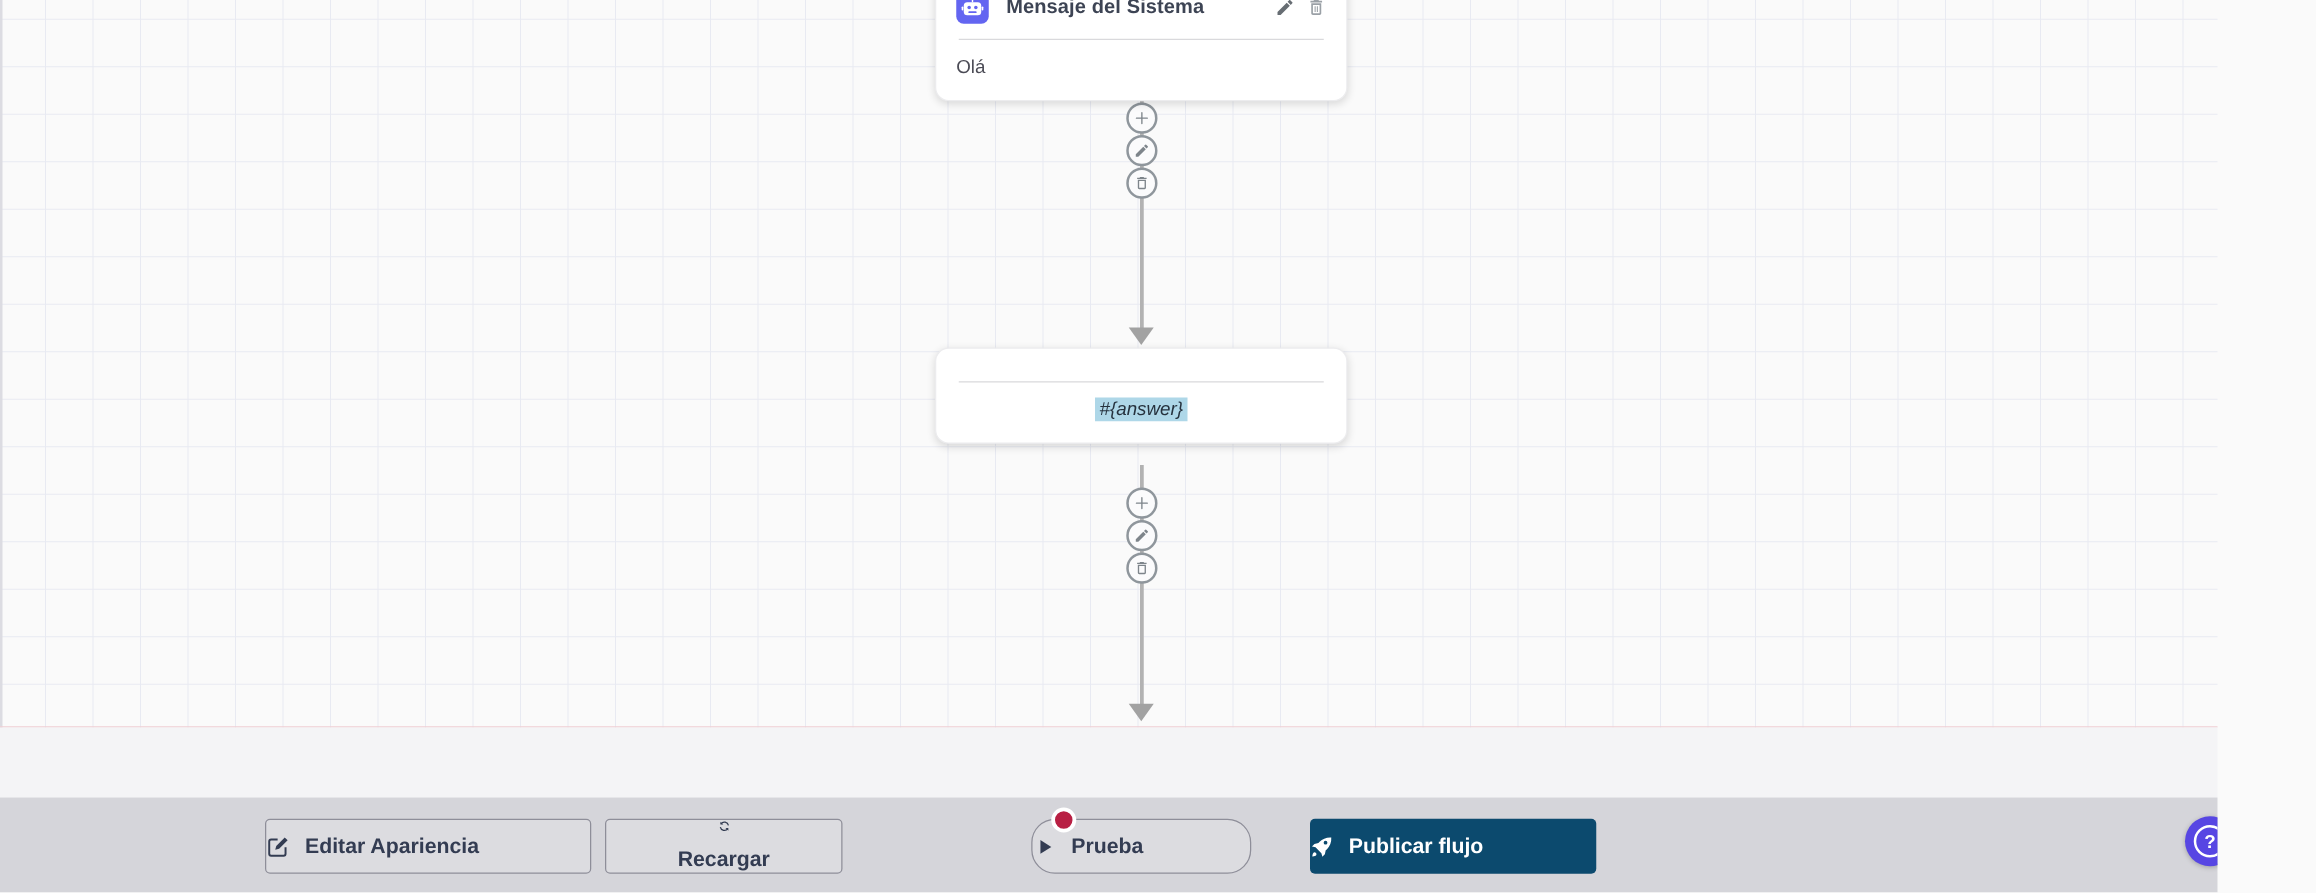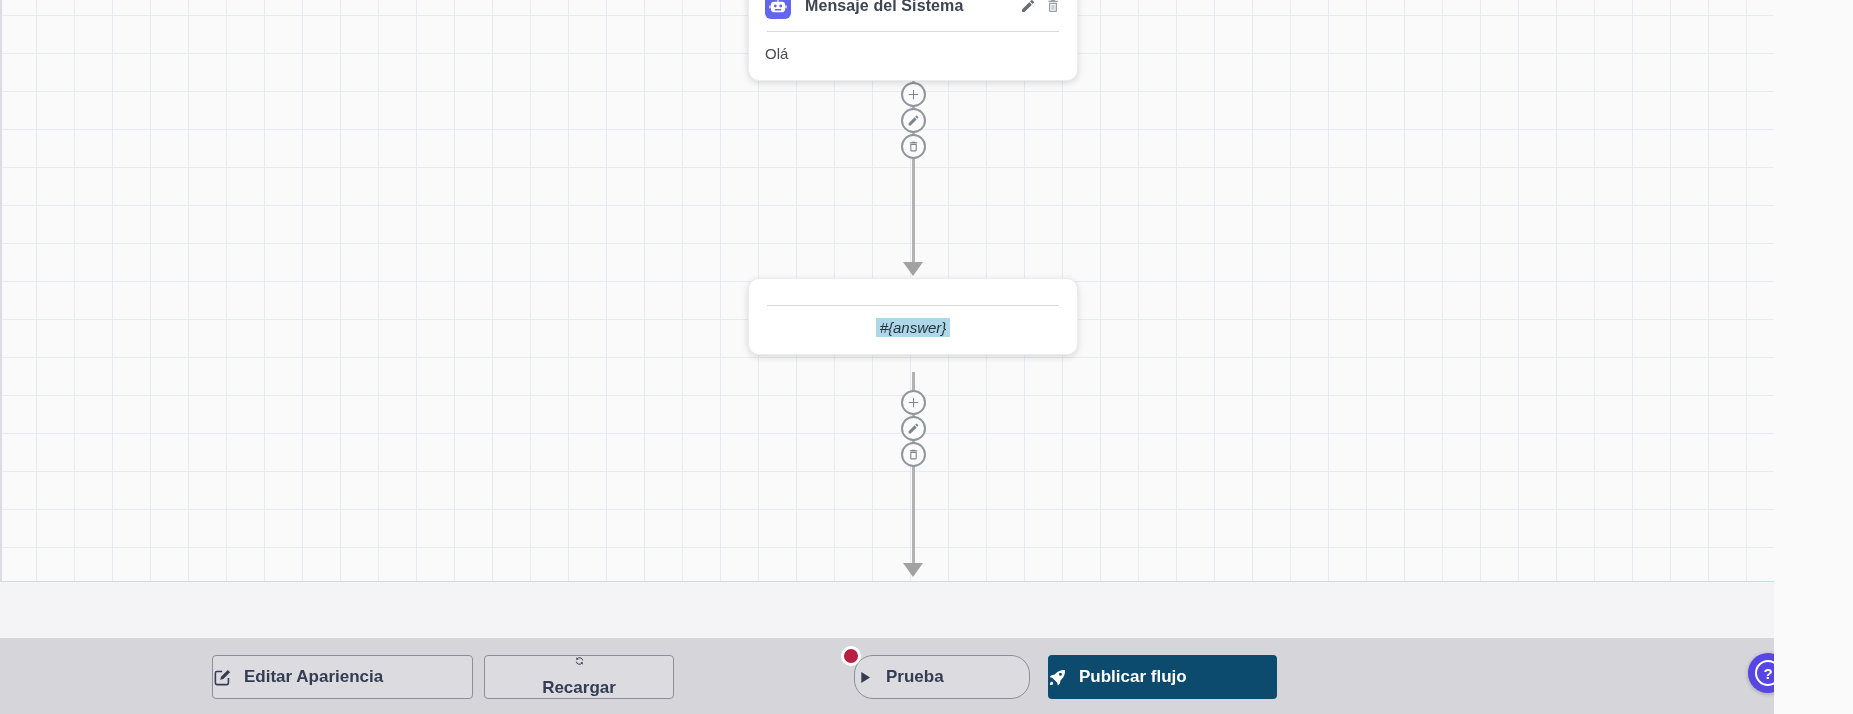--- a/index.html
+++ b/index.html
@@ -83,21 +83,21 @@
     position:absolute; top:17px; height:44px;
     display:flex; align-items:center; justify-content:flex-start; gap:12px;
     background:#dcdce0; border:1px solid #8e8e99; border-radius:4px;
     font-family:"Liberation Sans", sans-serif;
     font-size:17px; font-weight:600; color:#333c52; cursor:pointer;
   }
   .tb-btn svg { width:19px; height:19px; display:block; }
   .btn-editar   { left:212px;  width:261px; }
   .btn-recargar { left:484px;  width:190px;flex-direction:column; }
   .btn-salvar   { left:685px;  width:162px; }
-  .btn-prueba   { left:854px;  width:176px;border-radius:19px; }
+  .btn-prueba   { left:825px;  width:176px;border-radius:19px; }
   .btn-publicar { left:1048px; width:229px; background:#0c4a6e; border:none; color:#ffffff; }
   .btn-exportar { left:1287px; width:280px; }
   .alert-dot { position:absolute; left:841px; top:646px; width:20px; height:20px;
     border-radius:50%; background:#b81f43; border:3px solid #ffffff; z-index:10; }
   .help-fab { position:absolute; left:1748px; top:653px; width:40px; height:40px;
     border-radius:50%; background:#5746e3; display:flex; align-items:center; justify-content:center;
     z-index:10; cursor:pointer; box-shadow:0 1px 4px rgba(0,0,0,.25); }
   .help-ring { width:26px; height:26px; border-radius:50%; border:2.5px solid #ffffff;
     display:flex; align-items:center; justify-content:center;
     color:#ffffff; font-size:15px; font-weight:700; }

